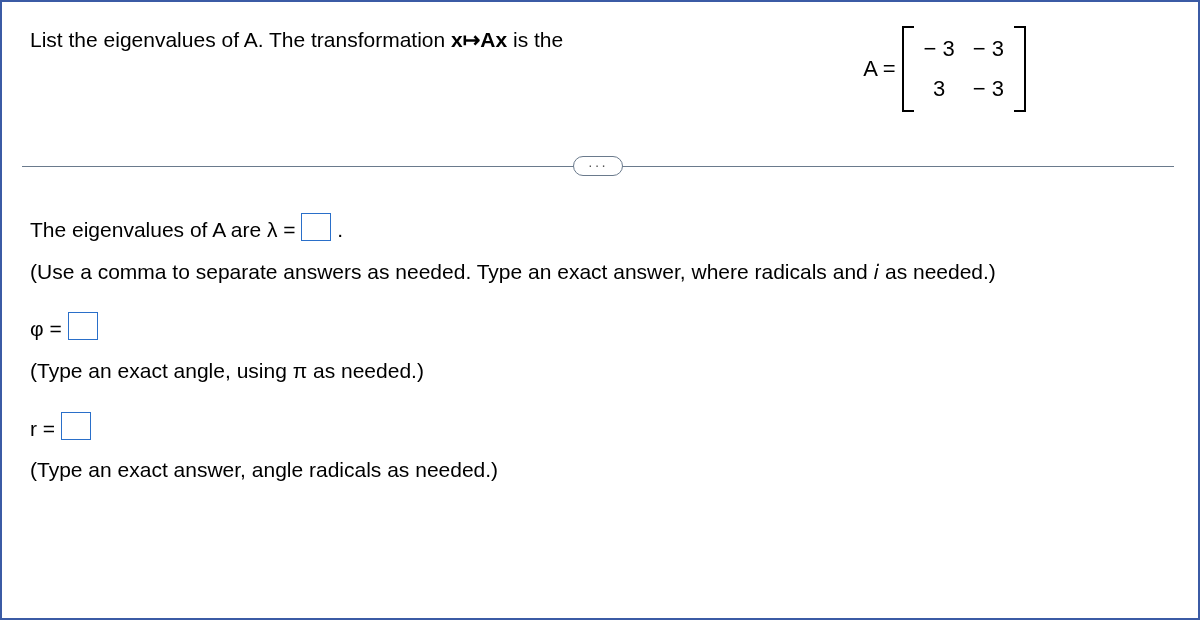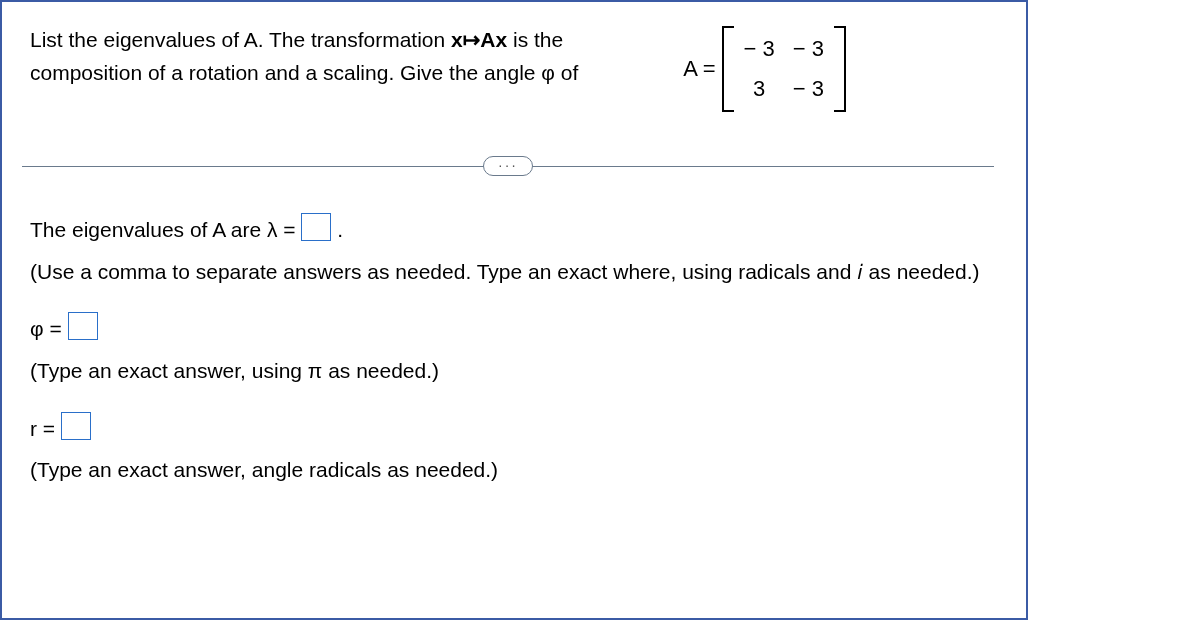--- a/index.html
+++ b/index.html
@@ -5,24 +5,24 @@
   body {
     margin: 0;
     padding: 0;
     font-family: Arial, Helvetica, sans-serif;
     font-size: 21px;
     color: #000;
     background: #fff;
   }
   .page {
     box-sizing: border-box;
-    width: 1028px;
+    width: 1200px;
     height: 620px;
     border: 2px solid #3b5ba5;
-    padding: 22px 40px 18px 28px;
+    padding: 22px 32px 18px 28px;
     position: relative;
     background: #fff;
   }
   .top {
     display: flex;
     align-items: flex-start;
     gap: 40px;
   }
   .prompt {
     flex: 1;
@@ -120,21 +120,21 @@
   }
 </style>
 </head>
 <body>
 
 <div class="page">
 
   <div class="top">
     <div class="prompt">
       <span>List the eigenvalues of A. The transformation </span><span class="bold">x↦Ax</span><span> is the</span><br>
-      <span>composition of a rotation and a scaling. Give the angle φ of</span><br>
+      <br>
     </div>
 
     <div class="matrix-area">
       <span>A =</span>
       <div class="matrix">
         <div class="bracket left">
             <span class="v"></span>
           </div>
         <div class="mgrid">
           <span>− 3</span>
@@ -153,28 +153,28 @@
     <div class="divider-line"></div>
     <div class="pill">···</div>
   </div>
 
   <div class="answers">
     <p>
       <span>The eigenvalues of A are λ =</span>
       <span class="inputbox"></span>
       <span>.</span>
     </p>
-    <p>(Use a comma to separate answers as needed. Type an exact where, using radicals and 𝑖 as needed.)</p>
+    <p>(Use a comma to separate answers as needed. Type an exact answer, where radicals and 𝑖 as needed.)</p>
 
     <div class="block">
       <p>
         <span>φ =</span>
         <span class="inputbox"></span>
       </p>
-      <p>(Type an exact answer, using π as needed.)</p>
+      <p>(Type an exact angle, using π as needed.)</p>
     </div>
 
     <div class="block">
       <p>
         <span>r =</span>
         <span class="inputbox"></span>
       </p>
       <p>(Type an exact answer, angle radicals as needed.)</p>
     </div>
   </div>

